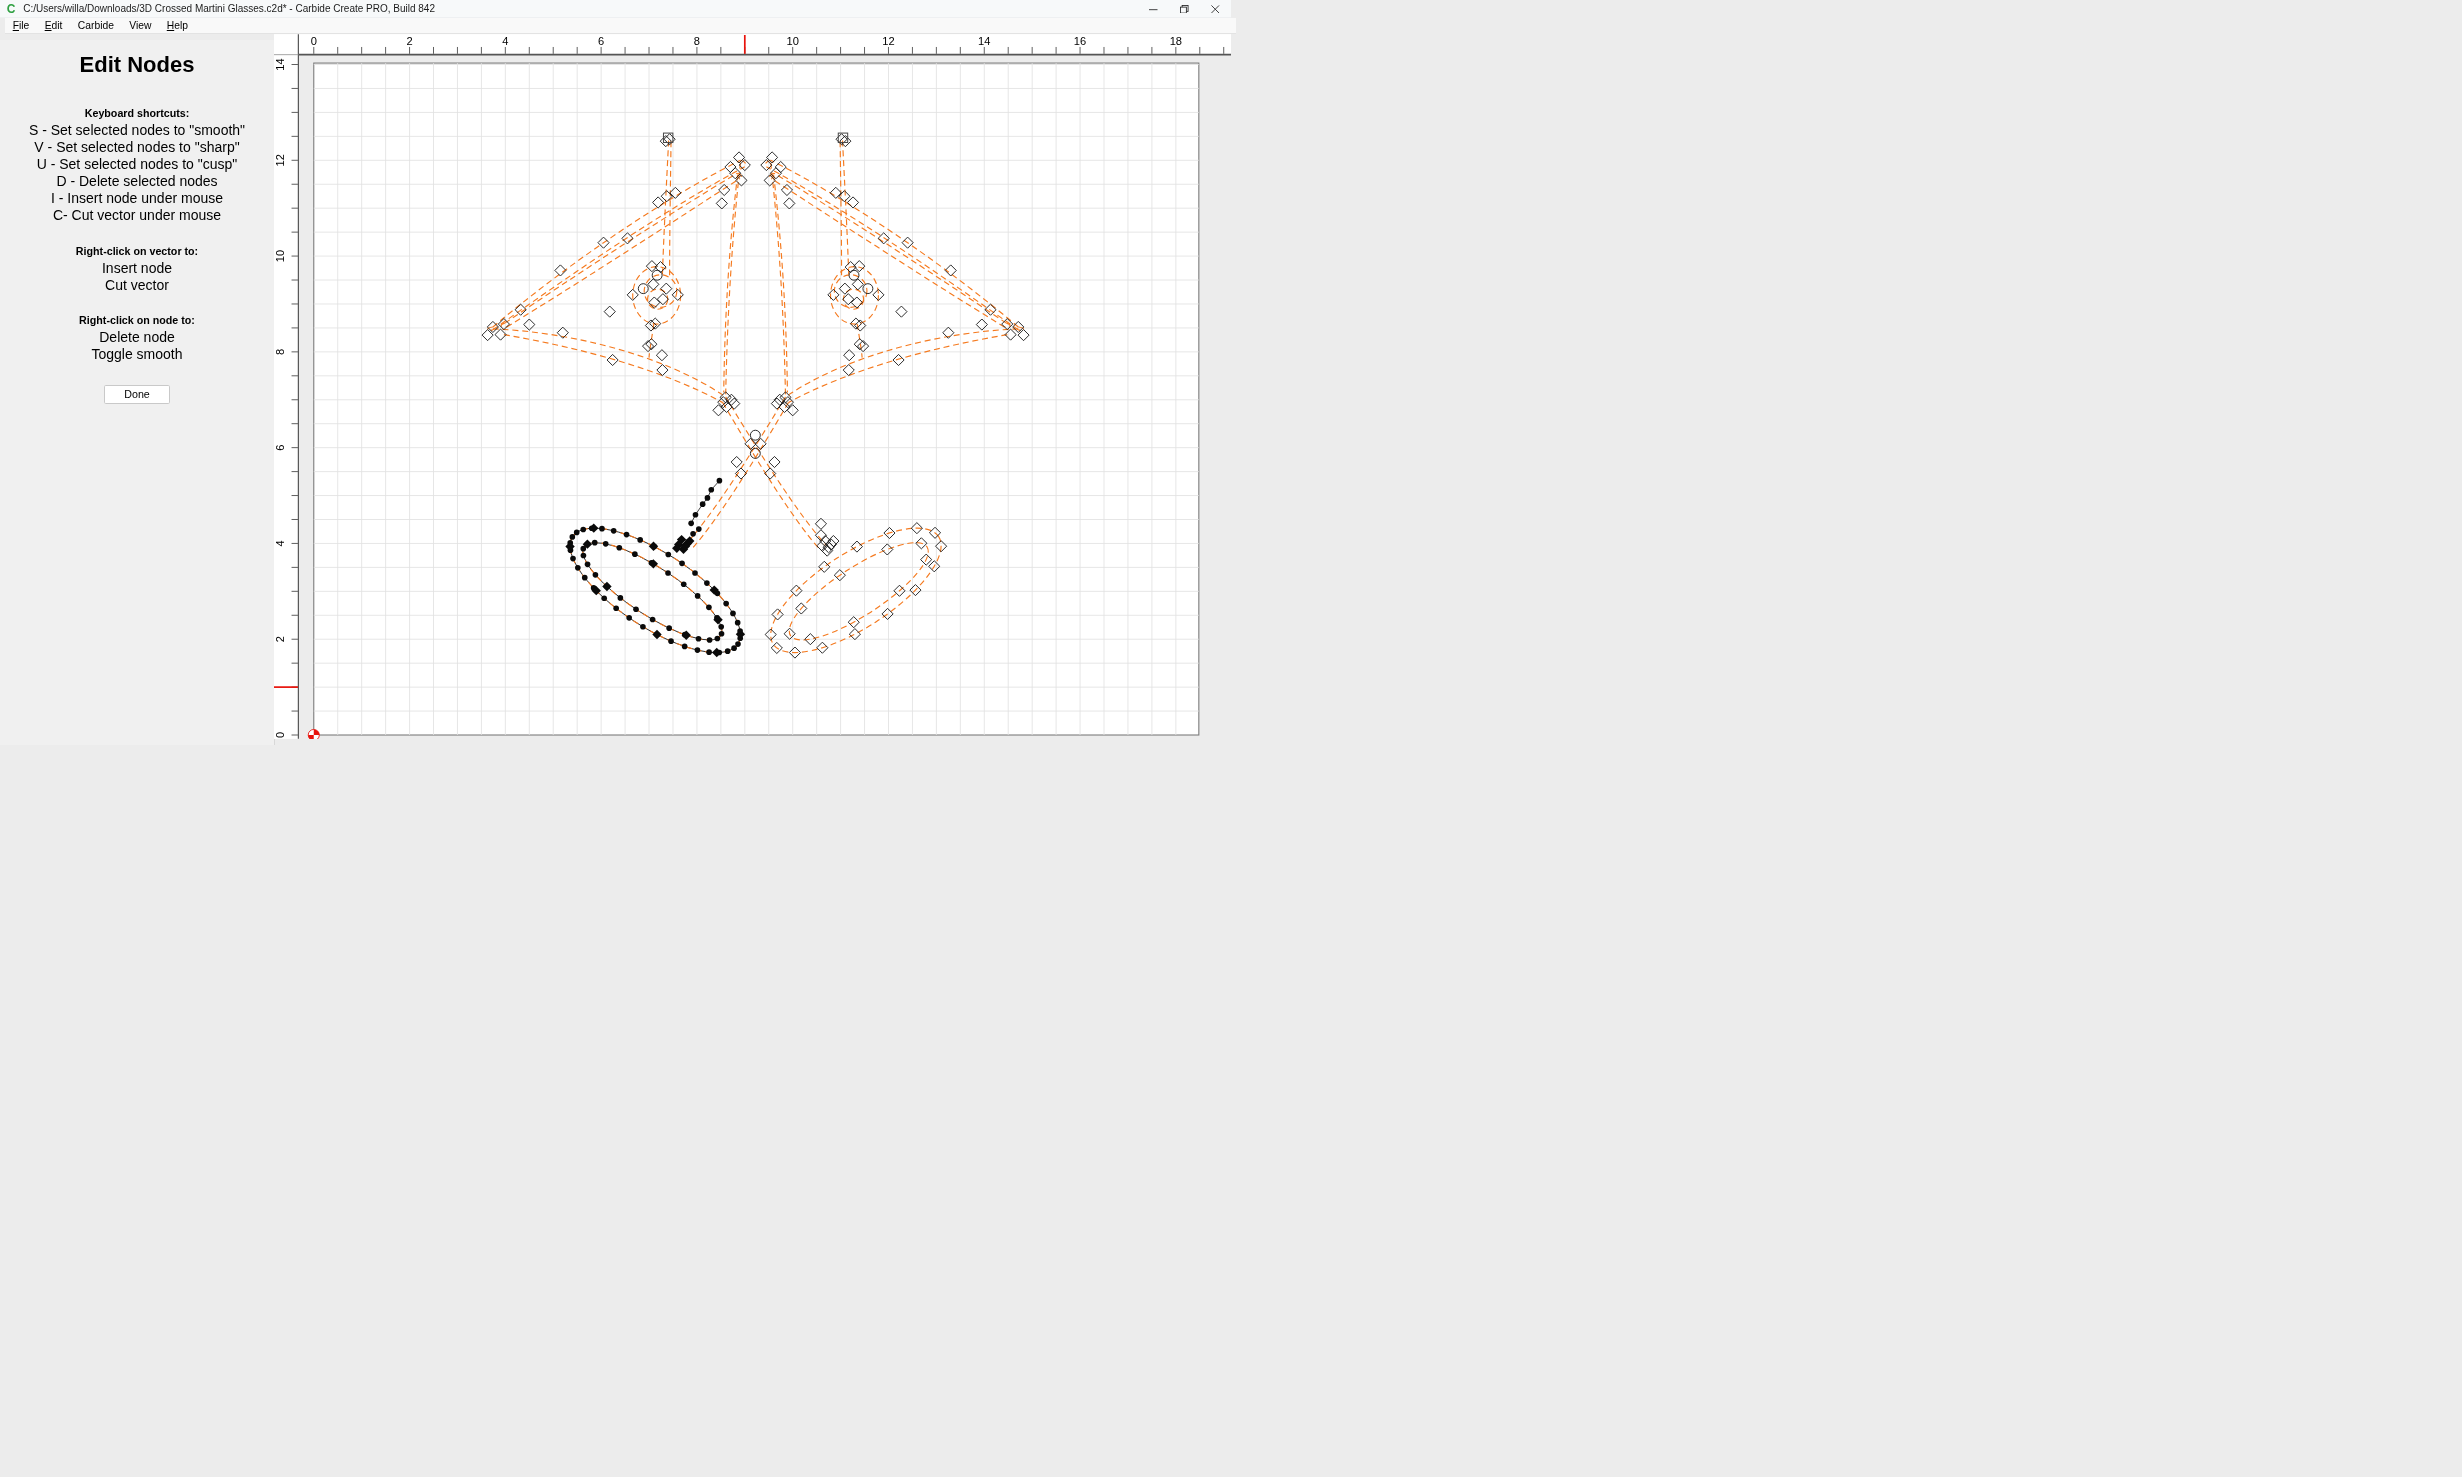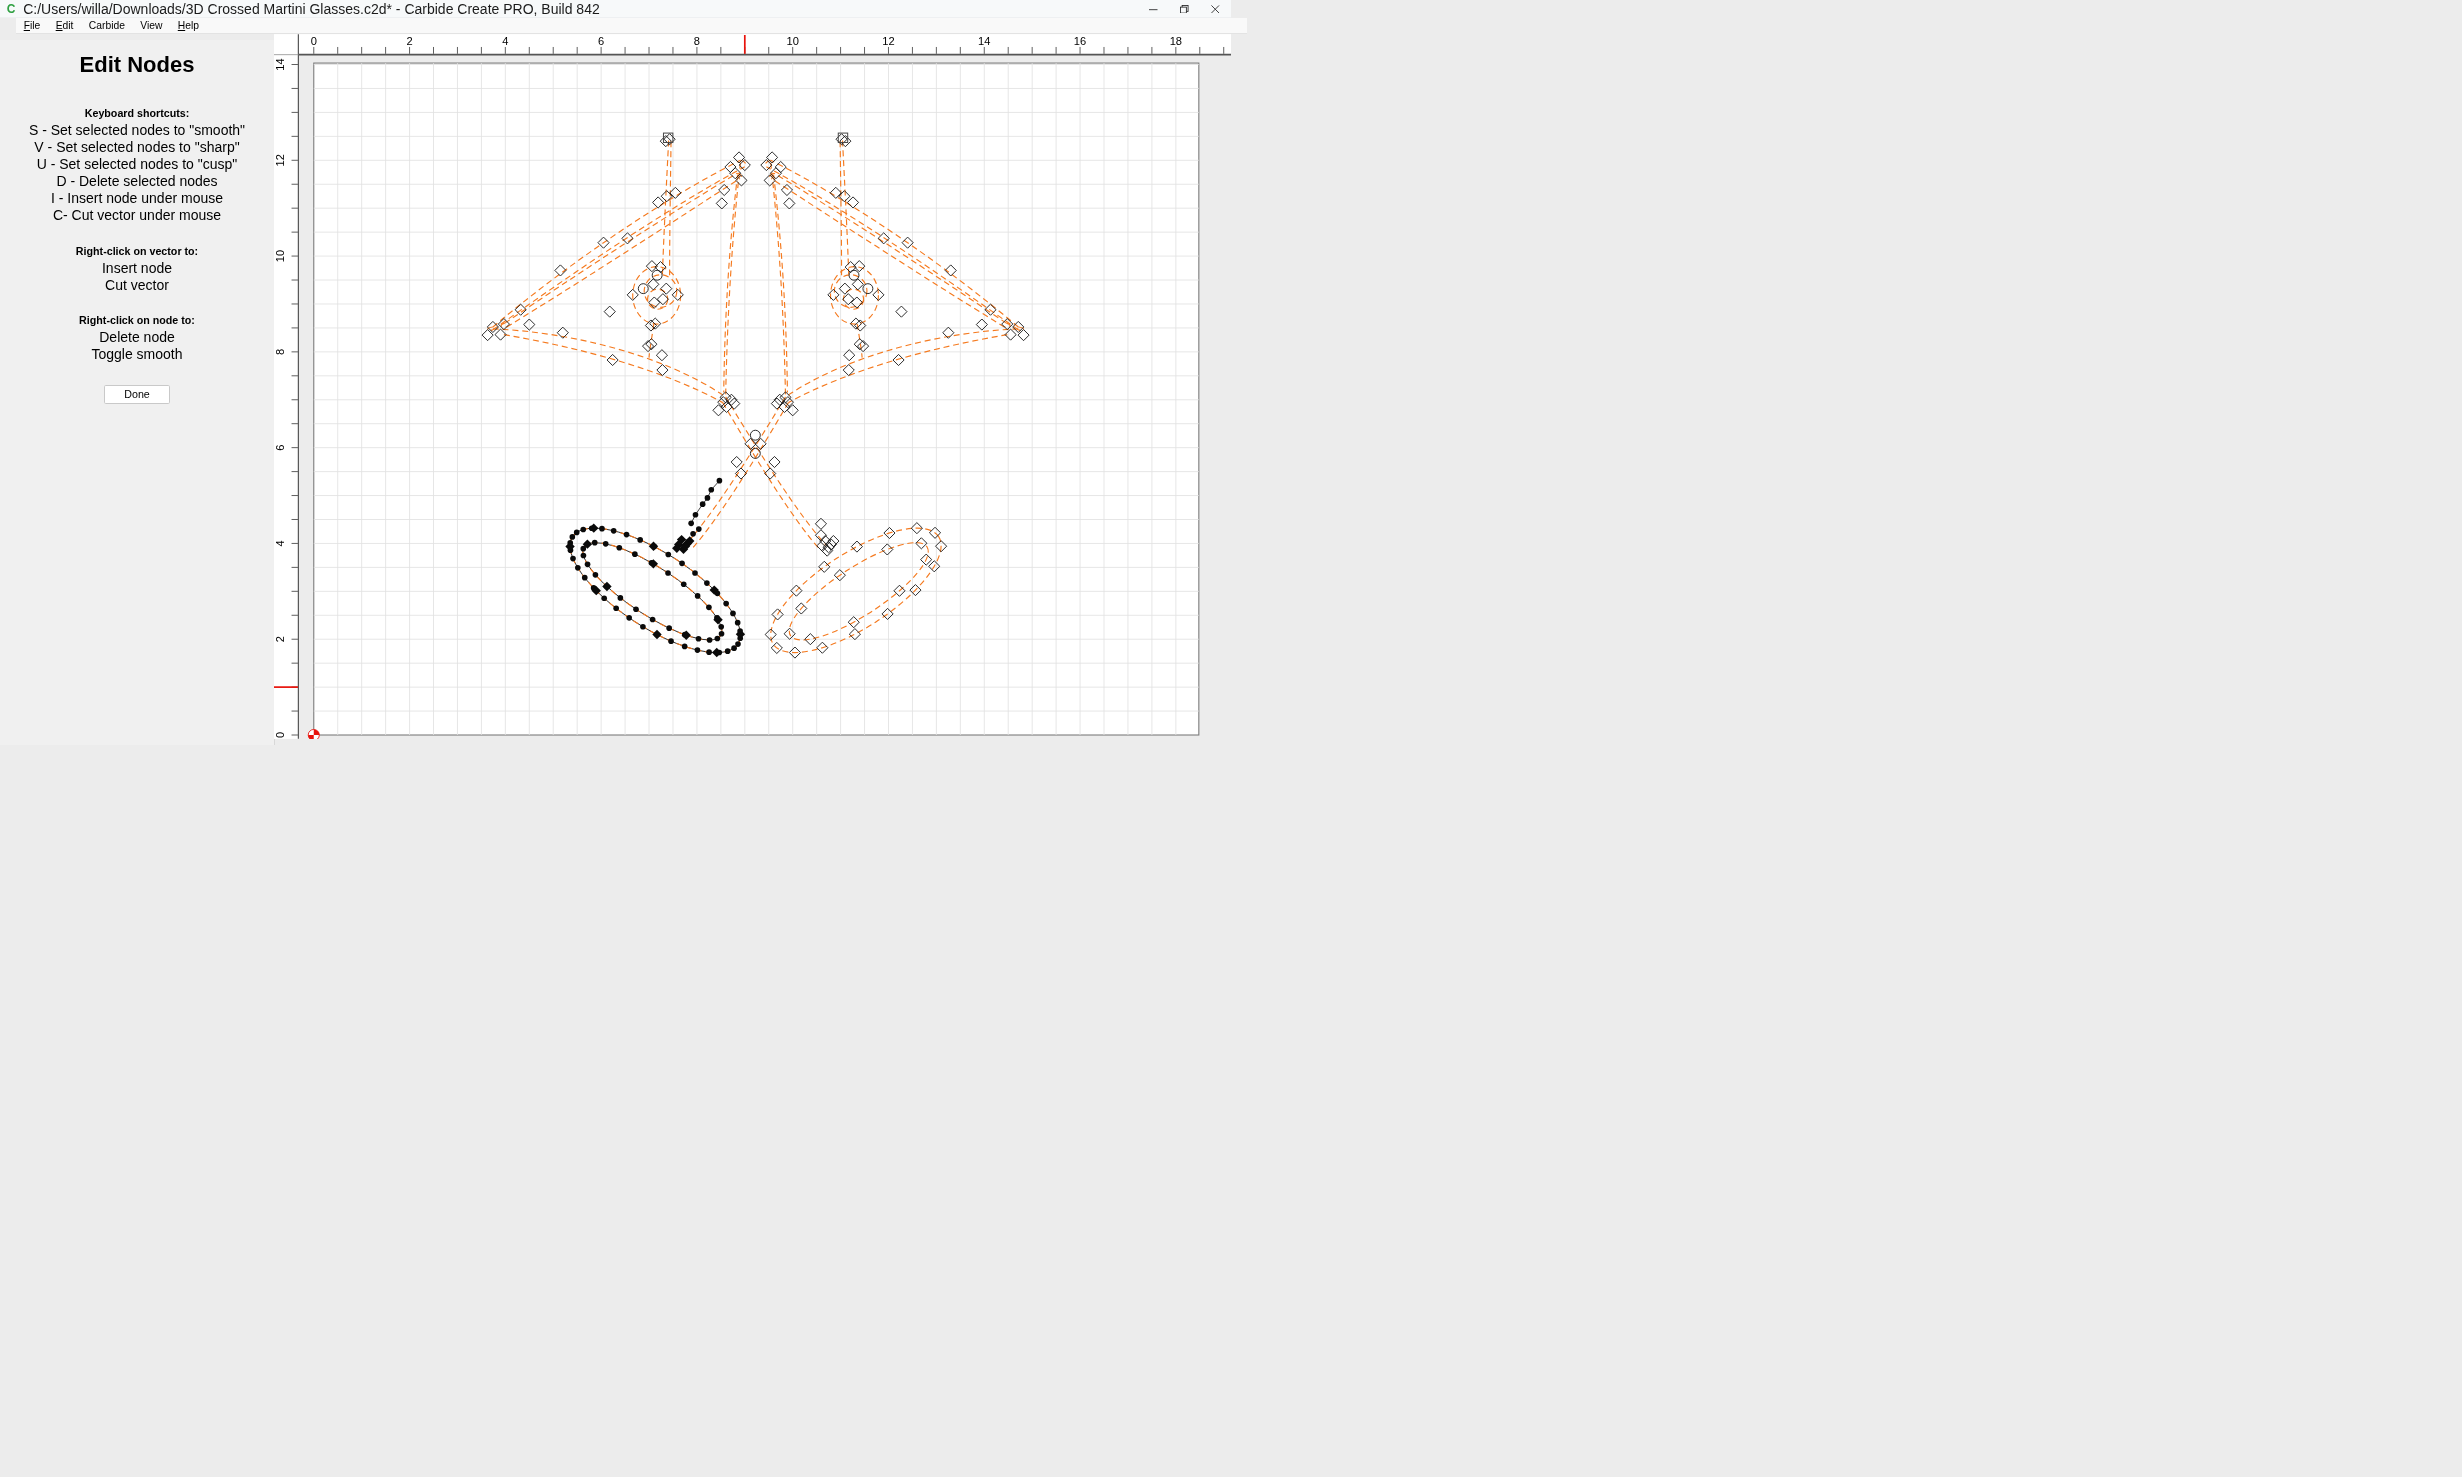--- a/index.html
+++ b/index.html
@@ -3,26 +3,26 @@
 <meta charset="utf-8">
 <style>
   * { margin:0; padding:0; box-sizing:border-box; }
   html,body { width:1231px; height:739px; overflow:hidden;
     font-family:"Liberation Sans", sans-serif; background:#ececec; }
 
   
   .titlebar { position:absolute; left:0; top:0; width:1231px; height:18px;
     background:#f7f9fa; display:flex; align-items:center; border-bottom:0.9px solid #eef0f2; }
   .app-logo { font-weight:bold; font-size:12px; color:#2fa042; margin-left:6.8px; line-height:18px;}
-  .title-text { font-size:14px; color:#1b1b1b; margin-left:7.7px; white-space:nowrap; }
+  .title-text { font-size:10px; color:#1b1b1b; margin-left:7.7px; white-space:nowrap; }
   .win-controls { position:absolute; right:0; top:0; height:18px; display:flex; }
   .win-btn { width:31px; height:18px; display:flex; align-items:center; justify-content:center; }
   .win-btn svg { display:block; }
 
-  .menubar { position:absolute; left:16px; top:18px; width:1231px; height:16.2px;
+  .menubar { position:absolute; left:5px; top:18px; width:1231px; height:16.2px;
     background:#f9f9f9; display:flex; align-items:center; border-bottom:0.9px solid #e3e3e3; }
   .menu-item { font-size:10.3px; color:#000; padding:0 7.7px; display:inline-block; }
   .menu-item.u::first-letter { text-decoration:underline; }
 
   
   .panel { position:absolute; left:0; top:40px; width:275px; height:705px;
     background:#f0f0f0; border-right:0.9px solid #d8d8d8; text-align:center; color:#000; }
   .panel-title { font-size:22px; font-weight:bold; margin-top:12px; }
   .sec-head { font-size:10.7px; font-weight:bold;margin-top:12px; }
   .sec-line { font-size:14px; line-height:17px; }

